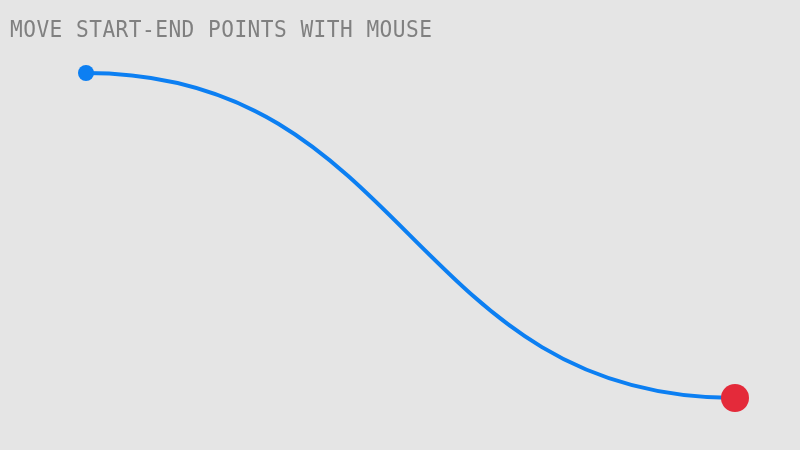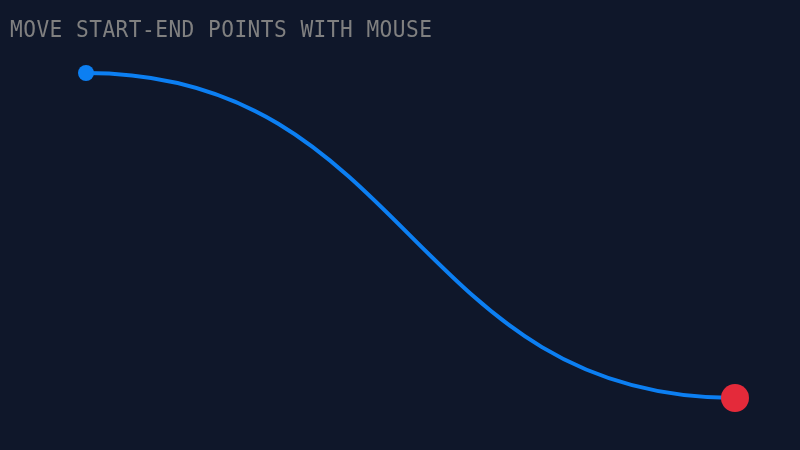--- a/index.html
+++ b/index.html
@@ -56,21 +56,21 @@
     stroke-linecap: round;
     stroke-linejoin: round;
   }
   .handle-dot {
     cursor: move;
   }
 </style>
 </head>
 <body>
 
-<div id="app-canvas" style="width: 800px; height: 450px; background: #0f172a;">
+<div id="app-canvas" style="width: 800px; height: 450px; background: #e5e5e5;">
 
   <div id="title-bar">
     <span id="title-text" style="color: rgb(128, 128, 128);">MOVE START-END POINTS WITH MOUSE</span>
   </div>
 
   <div id="curve-stage">
     <svg id="curve-svg" viewBox="0 0 800 450" xmlns="http://www.w3.org/2000/svg">
 
       <path class="bezier-path" d="M 86 73 C 410 73 410 398 735 398" stroke="#0c7ff2" stroke-width="4"></path>
 

